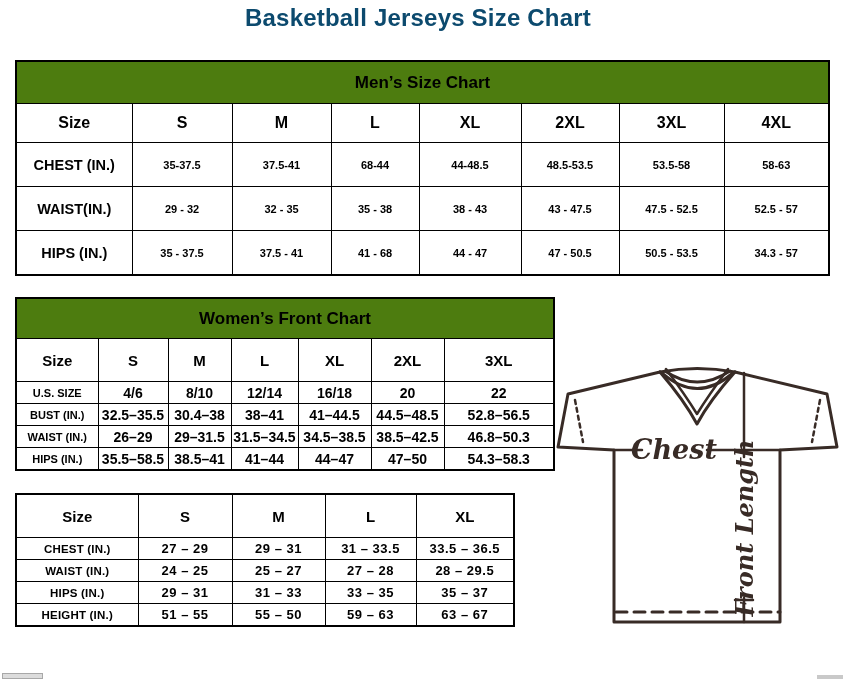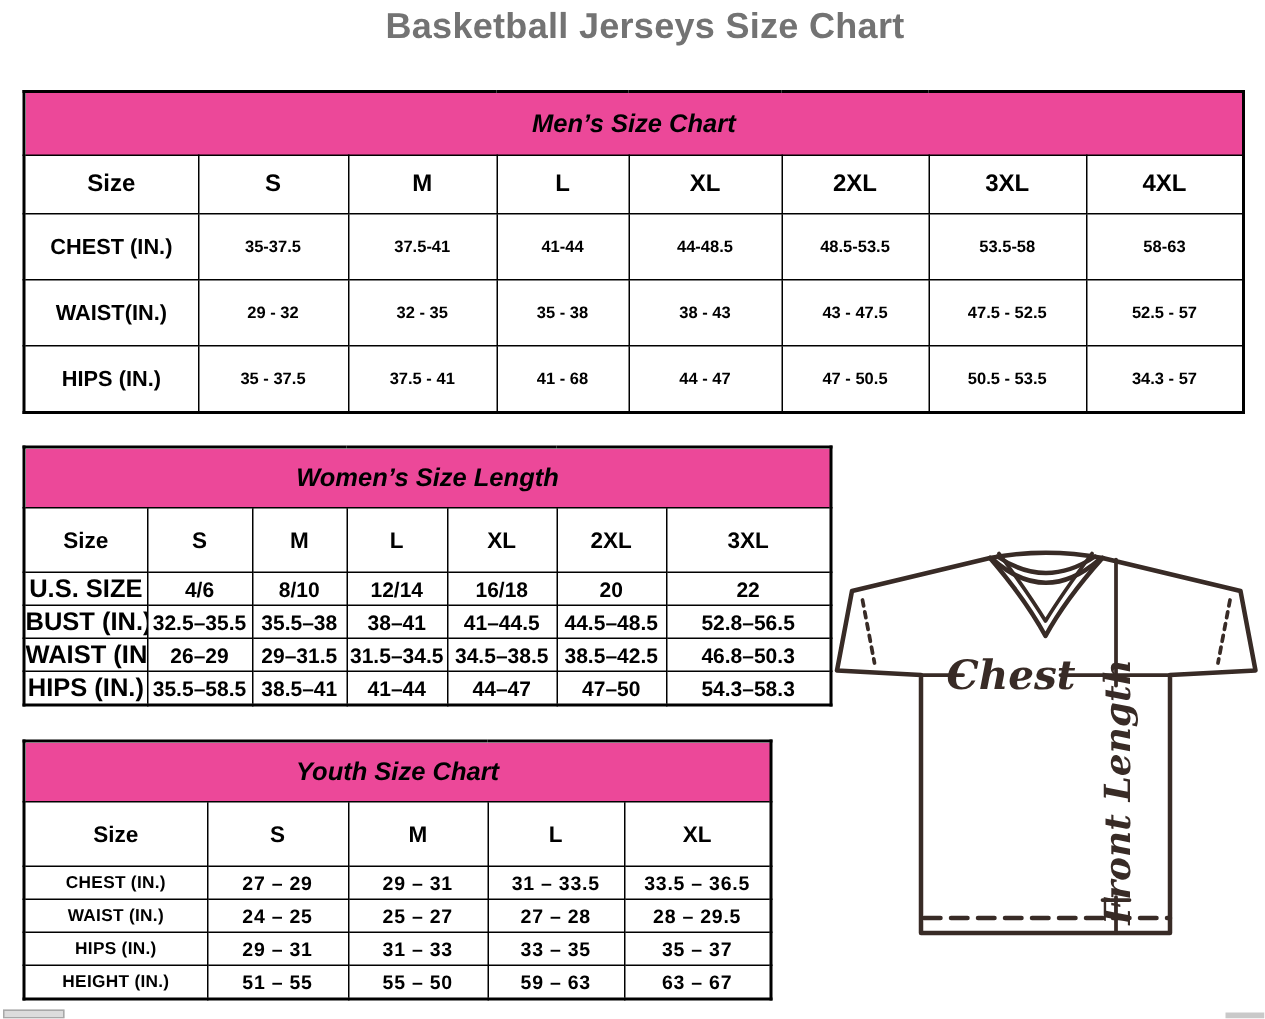--- a/index.html
+++ b/index.html
@@ -1,45 +1,45 @@
 <!DOCTYPE html>
 <html><head>
 <meta charset="utf-8">
 <style>
   html,body{margin:0;padding:0;}
   body{
     width:843px;height:679px;position:relative;background:#ffffff;
     font-family:"Liberation Sans", sans-serif;color:#000;overflow:hidden;
   }
   .page-title{
-    position:absolute;top:4px;left:16px;width:828px;margin:0;
-    text-align:center;font-size:24px;font-weight:bold;color:#737373;
+    position:absolute;top:4px;left:4px;width:828px;margin:0;
+    text-align:center;font-size:24px;font-weight:bold;color:#0c4a6e;
     letter-spacing:0.2px;
   }
   table.chart{
     position:absolute;border-collapse:collapse;table-layout:fixed;
     border:2px solid #000;background:#fff;
   }
   .chart td,.chart th{
     border:1px solid #000;text-align:center;vertical-align:middle;
     font-weight:bold;color:#000;padding:0;overflow:hidden;white-space:nowrap;
   }
-  .chart th.tbl-title{background:#ec4899;font-style:italic;}
+  .chart th.tbl-title{background:#4d7c0f;}
   
   .mens{left:15px;top:60px;width:813px;}
   .mens th.tbl-title{height:41px;font-size:17px;}
   .mens tr.col-head td{height:38px;font-size:16px;}
   .mens tr.data-row td{height:43px;font-size:11px;}
   .mens tr.data-row td.row-label{font-size:14.5px;}
   
   .womens{left:15px;top:297px;width:538px;}
   .womens th.tbl-title{height:39px;font-size:17px;}
   .womens tr.col-head td{height:42px;font-size:15px;}
   .womens tr.data-row td{height:21px;font-size:14px;}
-  .womens tr.data-row td.row-label{font-size:17px;text-align:center;}
+  .womens tr.data-row td.row-label{font-size:11px;text-align:center;}
   
   .youth{left:15px;top:493px;width:498px;}
   .youth th.tbl-title{height:39px;font-size:17px;}
   .youth tr.col-head td{height:42px;font-size:15px;}
   .youth tr.data-row td{height:21px;font-size:13px;letter-spacing:0.5px;}
   .youth tr.data-row td.row-label{font-size:11.5px;letter-spacing:0.2px;}
   
   .jersey-wrap{position:absolute;left:556px;top:360px;width:287px;height:312px;}
   .jersey-wrap svg{display:block;width:100%;height:100%;}
   .diagram-text{
@@ -83,21 +83,21 @@
         <td>L</td>
         <td>XL</td>
         <td>2XL</td>
         <td>3XL</td>
         <td>4XL</td>
       </tr>
       <tr class="data-row">
         <td class="row-label">CHEST (IN.)</td>
         <td>35-37.5</td>
         <td>37.5-41</td>
-        <td>41-44</td>
+        <td>68-44</td>
         <td>44-48.5</td>
         <td>48.5-53.5</td>
         <td>53.5-58</td>
         <td>58-63</td>
       </tr>
       <tr class="data-row">
         <td class="row-label">WAIST(IN.)</td>
         <td>29 - 32</td>
         <td>32 - 35</td>
         <td>35 - 38</td>
@@ -123,21 +123,21 @@
       <col style="width: 82px;">
       <col style="width: 70px;">
       <col style="width: 63px;">
       <col style="width: 67px;">
       <col style="width: 73px;">
       <col style="width: 73px;">
       <col style="width: 110px;">
     </colgroup>
     <tbody>
       <tr>
-        <th colspan="7" class="tbl-title">Women’s Size Length</th>
+        <th colspan="7" class="tbl-title">Women’s Front Chart</th>
       </tr>
       <tr class="col-head">
         <td>Size</td>
         <td>S</td>
         <td>M</td>
         <td>L</td>
         <td>XL</td>
         <td>2XL</td>
         <td>3XL</td>
       </tr>
@@ -146,21 +146,21 @@
         <td>4/6</td>
         <td>8/10</td>
         <td>12/14</td>
         <td>16/18</td>
         <td>20</td>
         <td>22</td>
       </tr>
       <tr class="data-row">
         <td class="row-label">BUST (IN.)</td>
         <td>32.5–35.5</td>
-        <td>35.5–38</td>
+        <td>30.4–38</td>
         <td>38–41</td>
         <td>41–44.5</td>
         <td>44.5–48.5</td>
         <td>52.8–56.5</td>
       </tr>
       <tr class="data-row">
         <td class="row-label">WAIST (IN.)</td>
         <td>26–29</td>
         <td>29–31.5</td>
         <td>31.5–34.5</td>
@@ -181,23 +181,20 @@
   </table>
 <table class="chart youth" id="youth">
     <colgroup>
       <col style="width: 122px;">
       <col style="width: 94px;">
       <col style="width: 93px;">
       <col style="width: 91px;">
       <col style="width: 98px;">
     </colgroup>
     <tbody>
-      <tr>
-        <th colspan="5" class="tbl-title">Youth Size Chart</th>
-      </tr>
       <tr class="col-head">
         <td>Size</td>
         <td>S</td>
         <td>M</td>
         <td>L</td>
         <td>XL</td>
       </tr>
       <tr class="data-row">
         <td class="row-label">CHEST (IN.)</td>
         <td>27 – 29</td>

